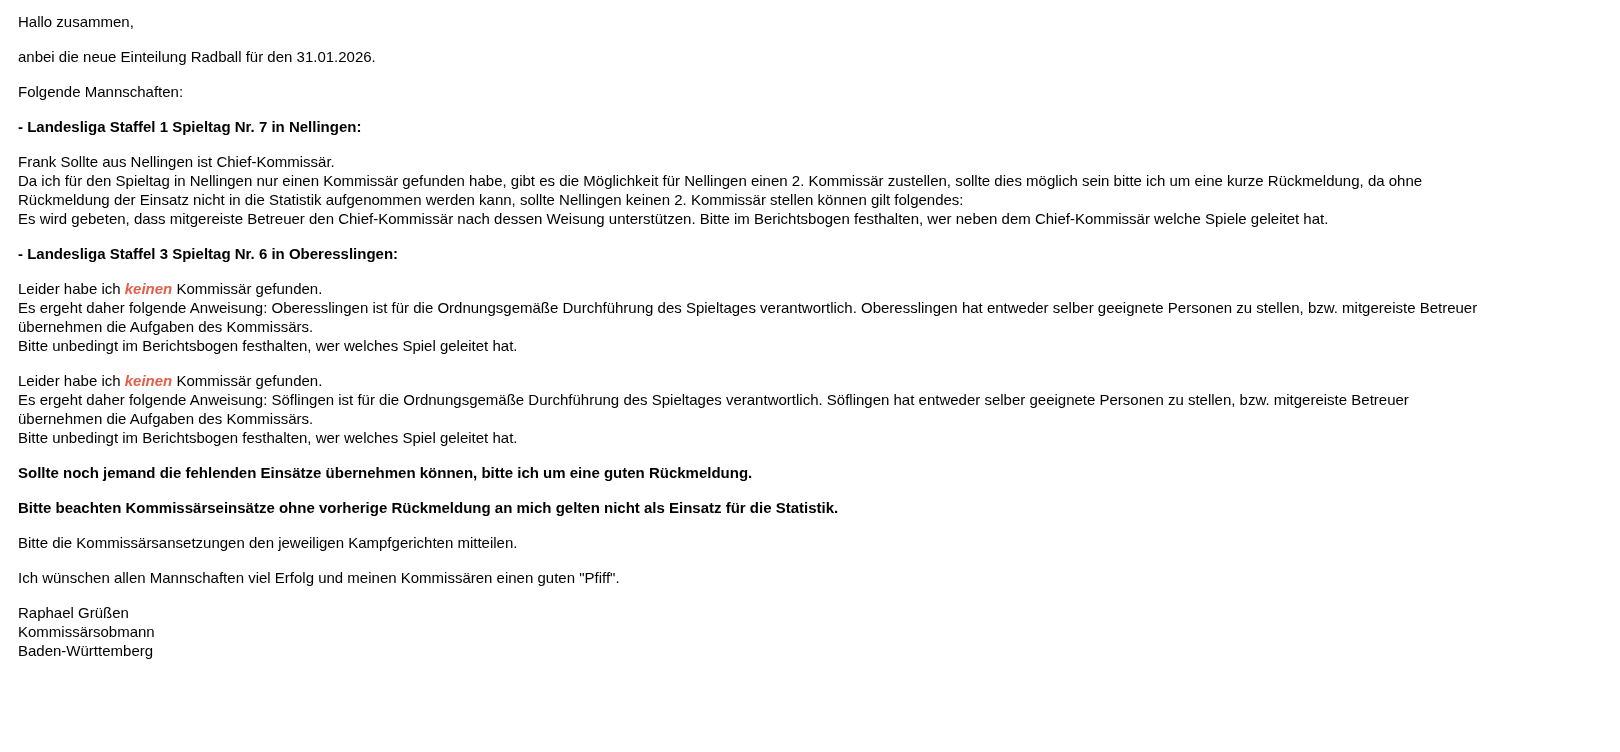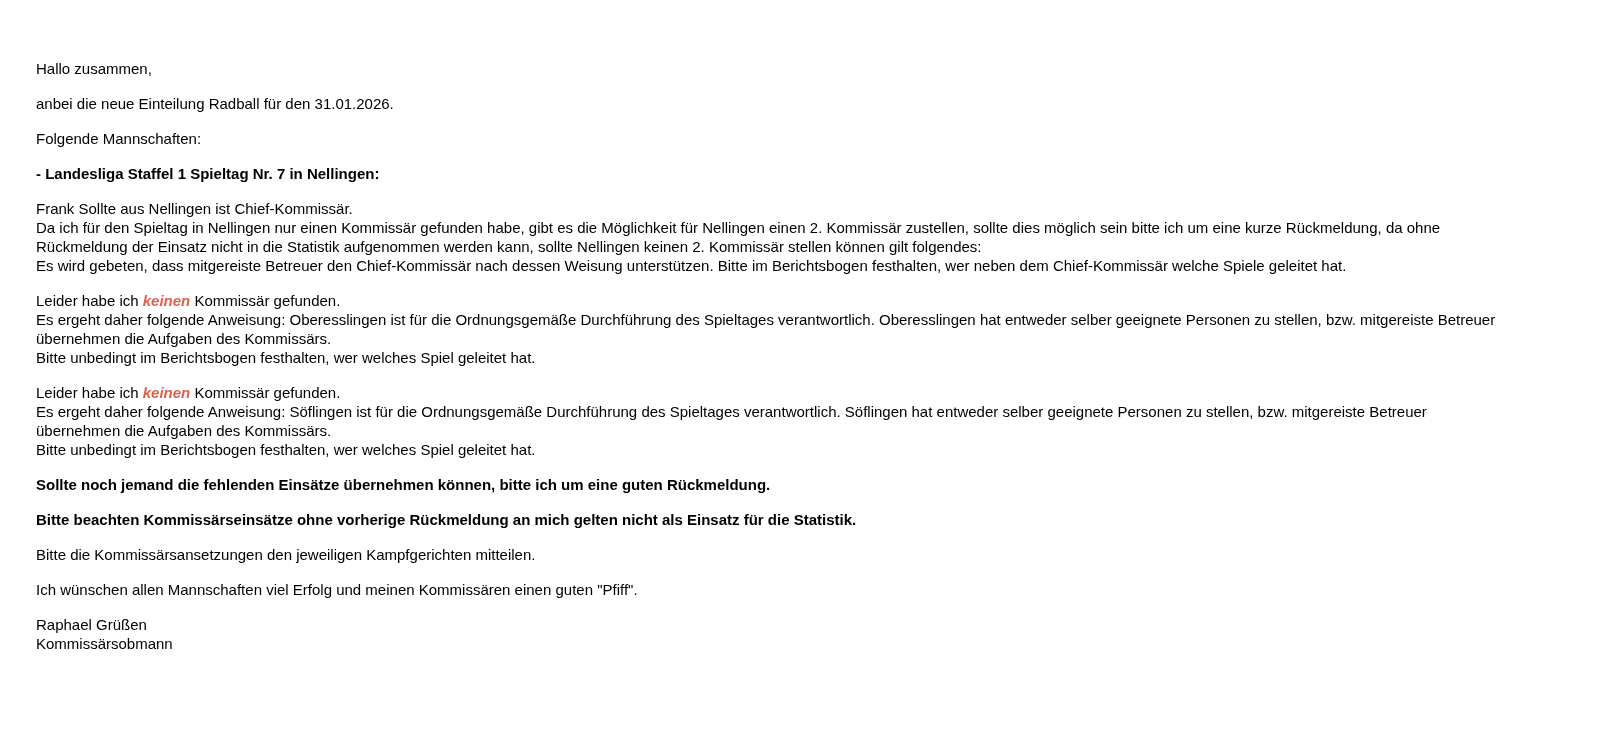--- a/index.html
+++ b/index.html
@@ -10,22 +10,21 @@
   body {
     width: 1620px;
     height: 752px;
     overflow: hidden;
     font-family: "Liberation Sans", sans-serif;
     font-size: 15px;
     line-height: 19px;
     color: #000000;
   }
   .email-body {
-    padding: 12px 0 0 36px;
-    margin-top: 47px;
+    padding: 12px 0 0 18px;
   }
   .block {
     margin: 0 0 16px 0;
   }
   .block.heading .line {
     font-weight: bold;
   }
   .line {
     white-space: pre;
   }
@@ -50,20 +49,23 @@
     </div>
     <div class="block heading">
       <div class="line"><span class="run">- Landesliga Staffel 1 Spieltag Nr. 7 in Nellingen:</span></div>
     </div>
     <div class="block paragraph">
       <div class="line"><span class="run">Frank Sollte aus Nellingen ist Chief-Kommissär.</span></div>
       <div class="line"><span class="run">Da ich für den Spieltag in Nellingen nur einen Kommissär gefunden habe, gibt es die Möglichkeit für Nellingen einen 2. Kommissär zustellen, sollte dies möglich sein bitte ich um eine kurze Rückmeldung, da ohne</span></div>
       <div class="line"><span class="run">Rückmeldung der Einsatz nicht in die Statistik aufgenommen werden kann, sollte Nellingen keinen 2. Kommissär stellen können gilt folgendes:</span></div>
       <div class="line"><span class="run">Es wird gebeten, dass mitgereiste Betreuer den Chief-Kommissär nach dessen Weisung unterstützen. Bitte im Berichtsbogen festhalten, wer neben dem Chief-Kommissär welche Spiele geleitet hat.</span></div>
     </div>
+    <div class="block heading">
+      <div class="line"><span class="run">- Landesliga Staffel 3 Spieltag Nr. 6 in Oberesslingen:</span></div>
+    </div>
     <div class="block paragraph">
       <div class="line"><span class="run">Leider habe ich </span><span class="run-red">keinen</span><span class="run"> Kommissär gefunden.</span></div>
       <div class="line"><span class="run">Es ergeht daher folgende Anweisung: Oberesslingen ist für die Ordnungsgemäße Durchführung des Spieltages verantwortlich. Oberesslingen hat entweder selber geeignete Personen zu stellen, bzw. mitgereiste Betreuer</span></div>
       <div class="line"><span class="run">übernehmen die Aufgaben des Kommissärs.</span></div>
       <div class="line"><span class="run">Bitte unbedingt im Berichtsbogen festhalten, wer welches Spiel geleitet hat.</span></div>
     </div>
     <div class="block paragraph">
       <div class="line"><span class="run">Leider habe ich </span><span class="run-red">keinen</span><span class="run"> Kommissär gefunden.</span></div>
       <div class="line"><span class="run">Es ergeht daher folgende Anweisung: Söflingen ist für die Ordnungsgemäße Durchführung des Spieltages verantwortlich. Söflingen hat entweder selber geeignete Personen zu stellen, bzw. mitgereiste Betreuer</span></div>
       <div class="line"><span class="run">übernehmen die Aufgaben des Kommissärs.</span></div>
@@ -77,14 +79,15 @@
     </div>
     <div class="block paragraph">
       <div class="line"><span class="run">Bitte die Kommissärsansetzungen den jeweiligen Kampfgerichten mitteilen.</span></div>
     </div>
     <div class="block paragraph">
       <div class="line"><span class="run">Ich wünschen allen Mannschaften viel Erfolg und meinen Kommissären einen guten "Pfiff".</span></div>
     </div>
     <div class="block signature">
       <div class="line"><span class="run">Raphael Grüßen</span></div>
       <div class="line"><span class="run">Kommissärsobmann</span></div>
+      <div class="line"><span class="run">Baden-Württemberg</span></div>
     </div>
   </div>
 
 </body></html>

